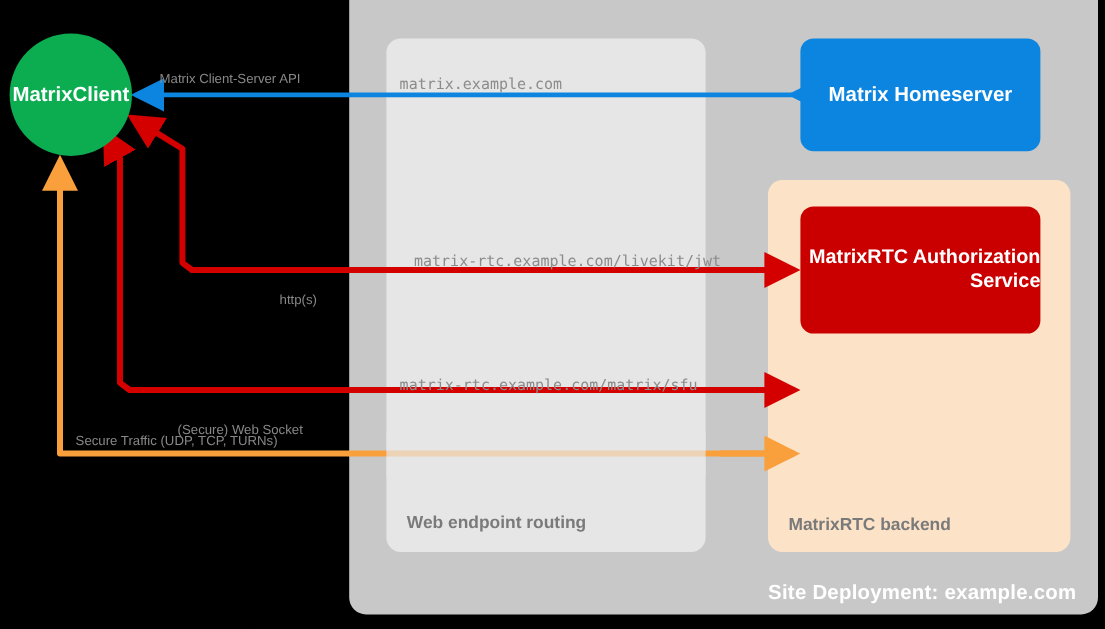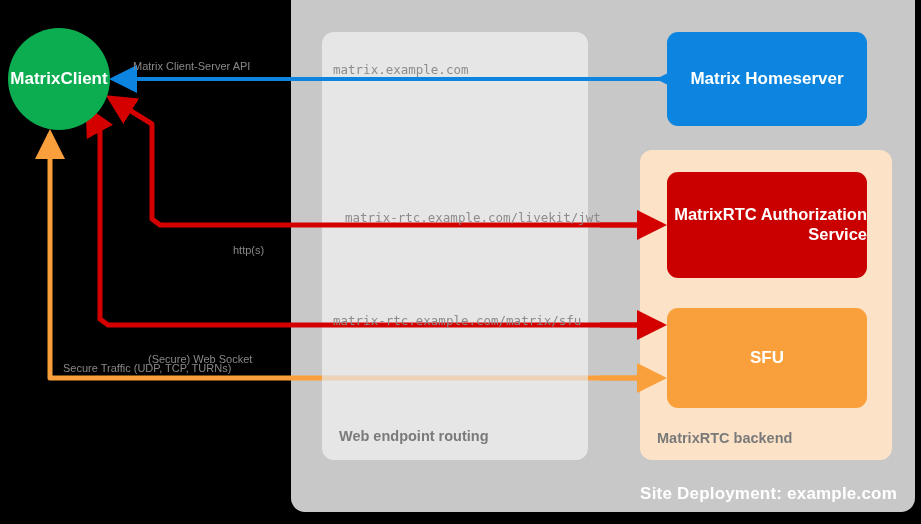--- a/index.html
+++ b/index.html
@@ -152,23 +152,20 @@
   </div>
 
   <div class="node-box homeserver">
     <span>Matrix Homeserver</span>
   </div>
 
   <div class="node-box auth-service">
     <span>MatrixRTC Authorization Service</span>
   </div>
 
-  <div class="node-box sfu">
-    <span>SFU</span>
-  </div>
 
   <div class="edge-label lbl-csapi">Matrix Client-Server API</div>
   <div class="edge-label lbl-https">http(s)</div>
   <div class="edge-label lbl-ws">(Secure) Web Socket</div>
   <div class="edge-label lbl-webrtc">Secure Traffic (UDP, TCP, TURNs)</div>
 
   <div class="mono-label ep-matrix">matrix.example.com</div>
   <div class="mono-label ep-jwt">matrix-rtc.example.com/livekit/jwt</div>
   <div class="mono-label ep-sfu">matrix-rtc.example.com/matrix/sfu</div>
 

